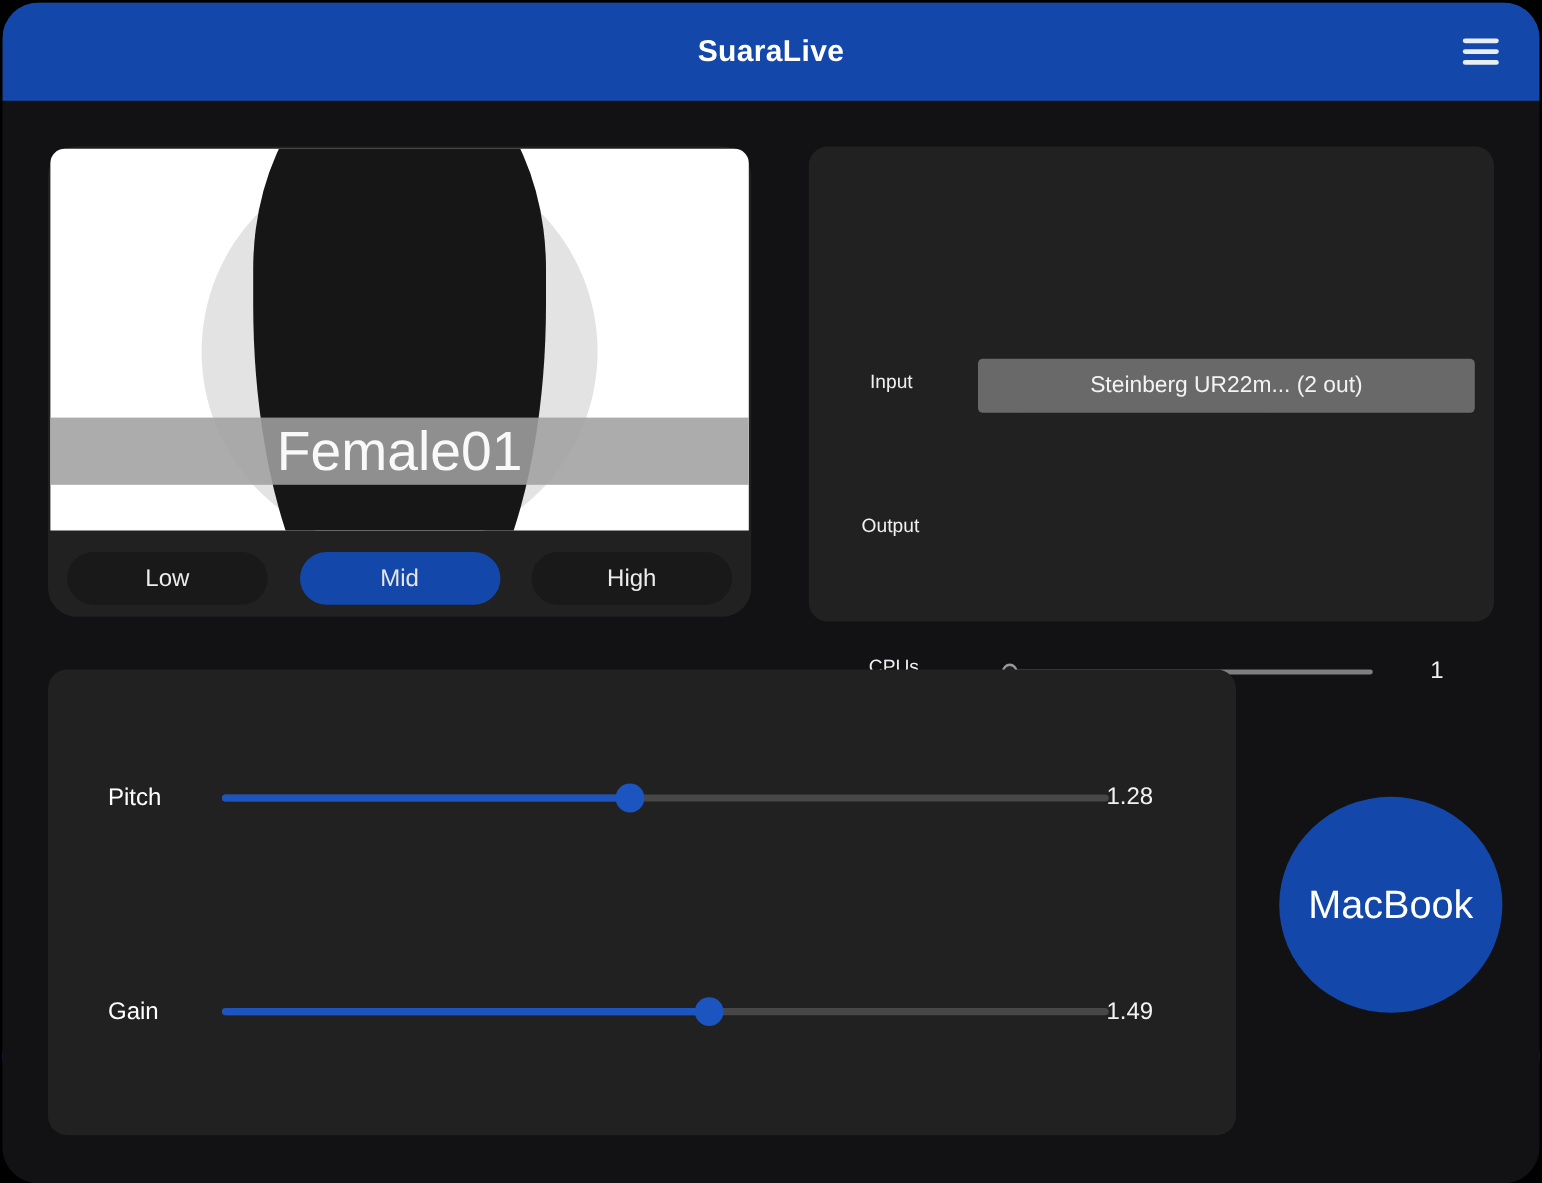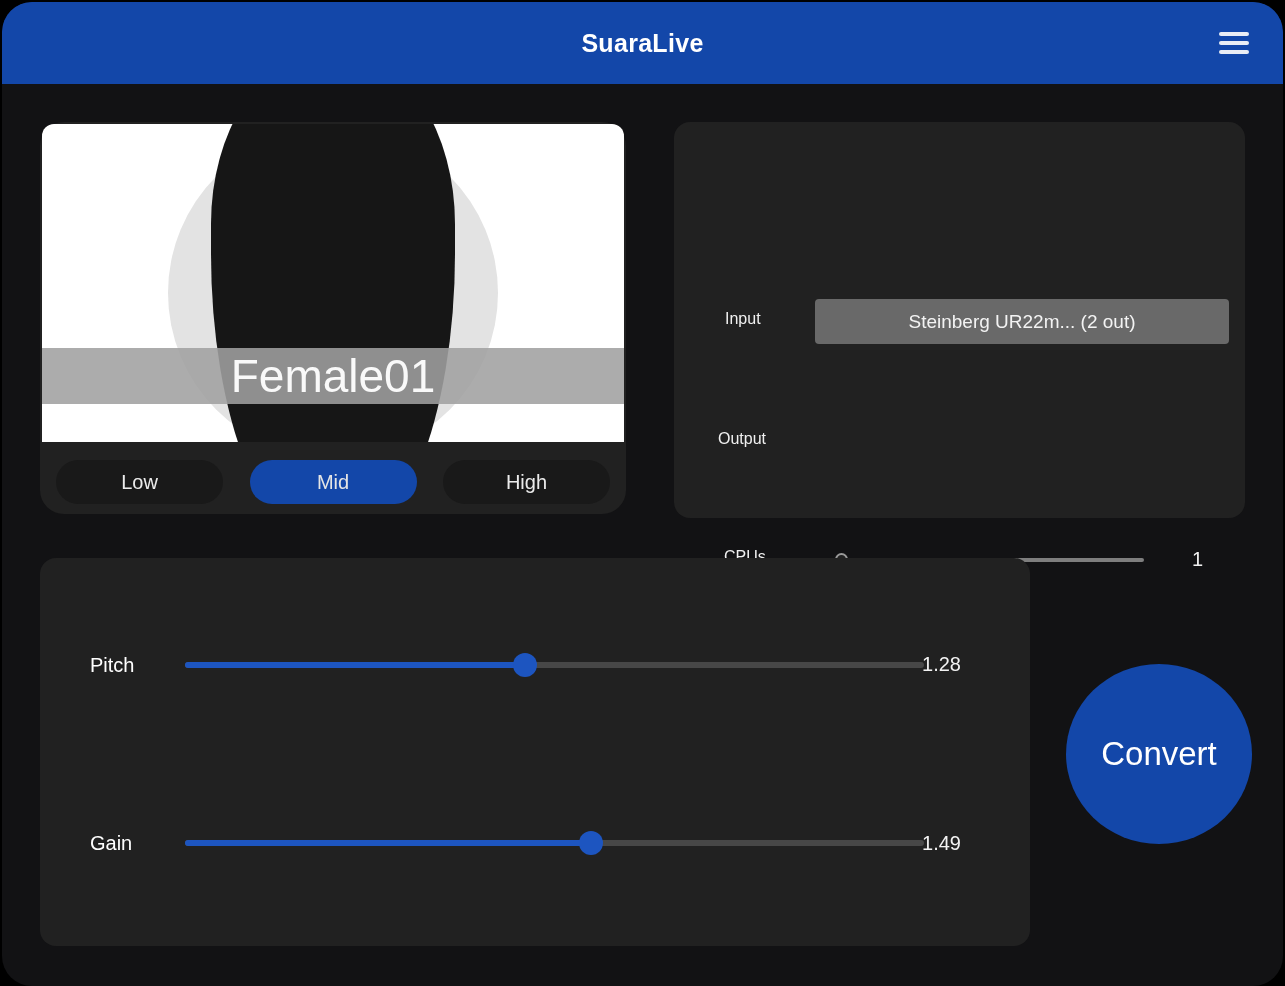--- a/index.html
+++ b/index.html
@@ -136,16 +136,16 @@
     </div>
     <div class="slider-value pitch-value">1.28</div>
 
     <div class="slider-label gain-label">Gain</div>
     <div class="slider-track gain-track">
       <div class="slider-fill" style="background: rgb(29, 85, 192); width: 55%;"></div>
       <div class="slider-thumb" style="background: rgb(29, 85, 192); left: 55%;"></div>
     </div>
     <div class="slider-value gain-value">1.49</div>
 
-    <button class="convert-btn" style="background: rgb(19, 71, 169);">Convert</button>
+    <button class="convert-btn" style="background: rgb(19, 71, 169);">MacBook</button>
 
   </div>
 </div>
 
 </body></html>

